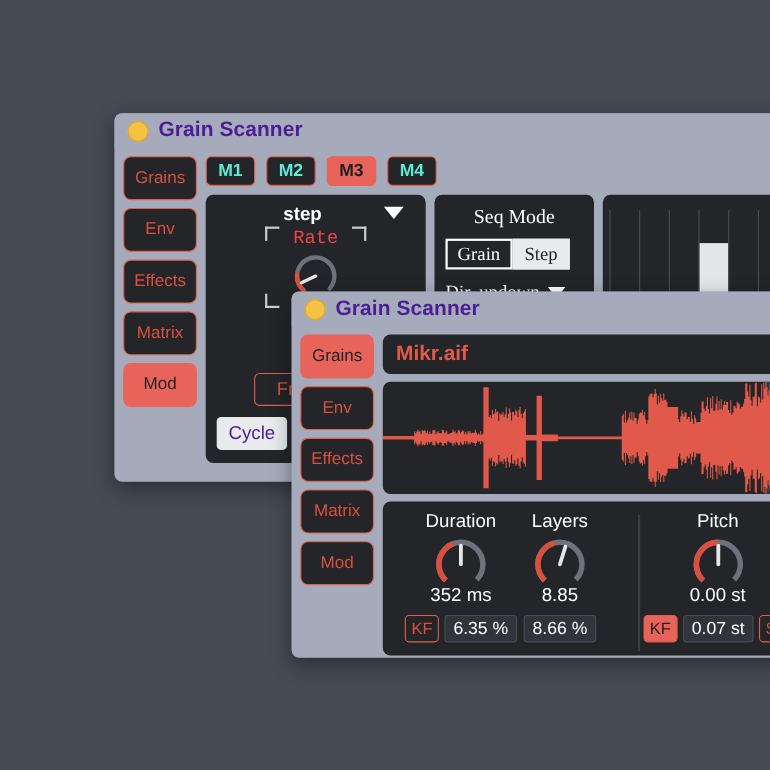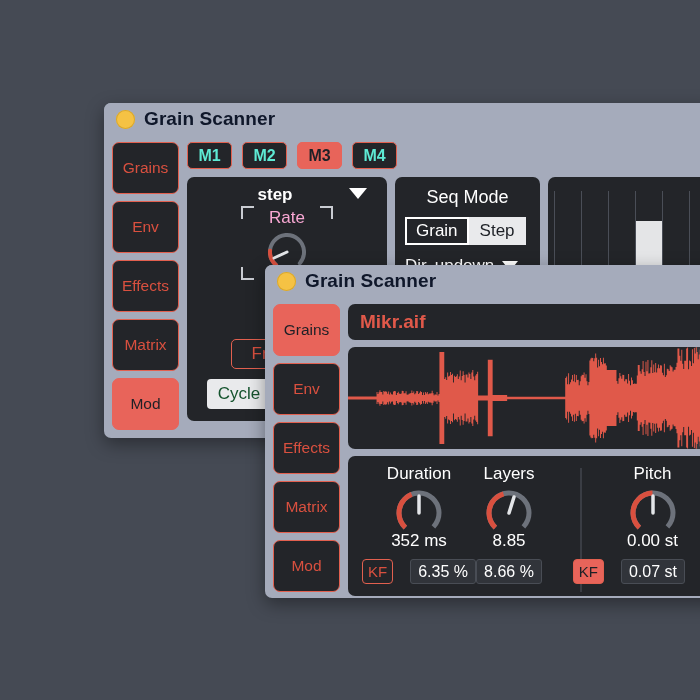--- a/index.html
+++ b/index.html
@@ -12,28 +12,28 @@
   }
   #stage{position:relative;width:700px;height:700px;}
 
   
   .win{position:absolute;background:#a5abbb;border-radius:7px;
        box-shadow:0 6px 18px rgba(0,0,0,.38);overflow:hidden;}
   .titlebar{height:32px;display:flex;align-items:center;padding-left:12px;gap:9px;
             background:#a5abbb;}
   .dot{width:19px;height:19px;border-radius:50%;background:#f5c244;flex:none;
        box-shadow:inset 0 0 0 1px #d8a72e;}
-  .wtitle{font-size:19px;font-weight:bold;color:#0f172a;letter-spacing:.1px;
+  .wtitle{font-size:19px;font-weight:bold;color:#4c1d95;letter-spacing:.1px;
           white-space:nowrap;}
 
   .body{display:flex;padding:7px 0 7px 8px;gap:8px;align-items:flex-start;}
 
   
   .nav{display:flex;flex-direction:column;gap:7px;flex:none;}
-  .navbtn{width:67px;height:52px;border-radius:7px;border:1.6px solid #e2604f;
+  .navbtn{width:67px;height:40px;border-radius:7px;border:1.6px solid #e2604f;
           background:#232529;color:#d9503f;font-size:15.5px;
           display:flex;align-items:center;justify-content:center;
           box-sizing:border-box;white-space:nowrap;}
   .navbtn.on{background:#e8645a;color:#1d2026;border-color:#e8645a;}
 
   
   .panel{background:#232529;border-radius:7px;box-sizing:border-box;}
 
   
   #backwin{left:104px;top:103px;width:612px;height:335px;}
@@ -46,38 +46,38 @@
   .mbtn.on{background:#e8645a;color:#1d2026;border-color:#e8645a;}
   #bw-cols{display:flex;gap:8px;}
   #lfo{width:200px;height:244px;position:relative;padding:8px 10px;}
   .lfo-mode{color:#fff;font-size:17px;font-weight:bold;text-align:center;
             margin-left:-24px;}
   .caret{position:absolute;right:20px;top:11px;width:0;height:0;
          border-left:9px solid transparent;border-right:9px solid transparent;
          border-top:11px solid #fff;}
   .knobrow{display:flex;justify-content:space-around;margin-top:3px;}
   .kcell{display:flex;flex-direction:column;align-items:center;position:relative;}
-  .klabel{color:#f9a8d4;font-size:17px;margin-bottom:1px;}
+  .klabel{color:#ef4444;font-size:17px;margin-bottom:1px;font-family:Liberation Mono, monospace;}
   .bracket{position:absolute;width:92px;height:74px;left:50%;top:-2px;
            transform:translateX(-50%);pointer-events:none;}
   .bracket i{position:absolute;width:11px;height:11px;border:2px solid #c9ccd2;}
   .bracket i:nth-child(1){left:0;top:0;border-right:0;border-bottom:0;}
   .bracket i:nth-child(2){right:0;top:0;border-left:0;border-bottom:0;}
   .bracket i:nth-child(3){left:0;bottom:0;border-right:0;border-top:0;}
   .bracket i:nth-child(4){right:0;bottom:0;border-left:0;border-top:0;}
   .knob{width:46px;height:46px;position:relative;}
   .kval{color:#fff;font-size:16px;margin-top:-9px;}
   .freebtn{position:absolute;left:44px;bottom:52px;width:76px;height:30px;
            border-radius:5px;border:1.6px solid #e2604f;background:#232529;
            color:#d9503f;font-size:17px;display:flex;align-items:center;
            justify-content:center;box-sizing:border-box;}
-  .cyclebtn{position:absolute;left:20px;bottom:12px;width:64px;height:30px;
-            border-radius:4px;background:#e9eaec;color:#14532d;font-size:17px;
+  .cyclebtn{position:absolute;left:10px;bottom:12px;width:64px;height:30px;
+            border-radius:4px;background:#e9eaec;color:#4c1d95;font-size:17px;
             display:flex;align-items:center;justify-content:center;}
-  #seq{width:145px;height:150px;padding:10px 10px 0;}
+  #seq{width:145px;height:150px;padding:10px 10px 0;font-family:Liberation Serif, serif;}
   .seq-title{color:#fff;font-size:18px;text-align:center;margin-bottom:9px;}
   .segrow{display:flex;margin:0 0 11px 0;}
   .seg{height:28px;font-size:17px;display:flex;align-items:center;
        justify-content:center;box-sizing:border-box;padding:0 9px;}
   .seg.sel-outline{background:#232529;color:#fff;border:2px solid #fff;}
   .seg.sel-fill{background:#e9eaec;color:#1d2026;border:2px solid #e9eaec;}
   .dirrow{display:flex;align-items:center;gap:8px;color:#fff;font-size:17px;}
   .dircaret{width:0;height:0;border-left:8px solid transparent;
             border-right:8px solid transparent;border-top:10px solid #fff;}
   .arrows{display:flex;gap:7px;margin-top:7px;}
@@ -98,21 +98,21 @@
   #fname .nm{color:#e0594a;font-size:19px;font-weight:bold;}
   #wave{height:102px;position:relative;overflow:hidden;}
   #wave svg{display:block;width:100%;height:100%;}
   #params{height:140px;display:flex;padding:8px 0 0 0;}
   .pgroup{display:flex;gap:4px;padding:0 28px;}
   .pdiv{width:1.5px;background:#3a3d44;margin:4px 0;}
   .pcell{width:86px;display:flex;flex-direction:column;align-items:center;}
   .ptitle{color:#fff;font-size:17px;}
   .bigknob{width:56px;height:56px;margin-top:1px;}
   .pval{color:#fff;font-size:17px;margin-top:-10px;}
-  .modrow{display:flex;align-items:center;gap:17px;margin-top:8px;}
+  .modrow{display:flex;align-items:center;gap:5px;margin-top:8px;}
   .kf{border:1.6px solid #e2604f;background:#232529;color:#d9503f;font-size:15px;
       padding:2px 5px;border-radius:4px;box-sizing:border-box;height:25px;
       display:flex;align-items:center;}
   .kf.on{background:#e8645a;color:#1d2026;}
   .numbox{background:#31343a;border:1px solid #494d55;color:#fff;font-size:16px;
           padding:2px 7px;border-radius:3px;height:25px;box-sizing:border-box;
           display:flex;align-items:center;white-space:nowrap;}
 </style>
 </head>
 <body>

